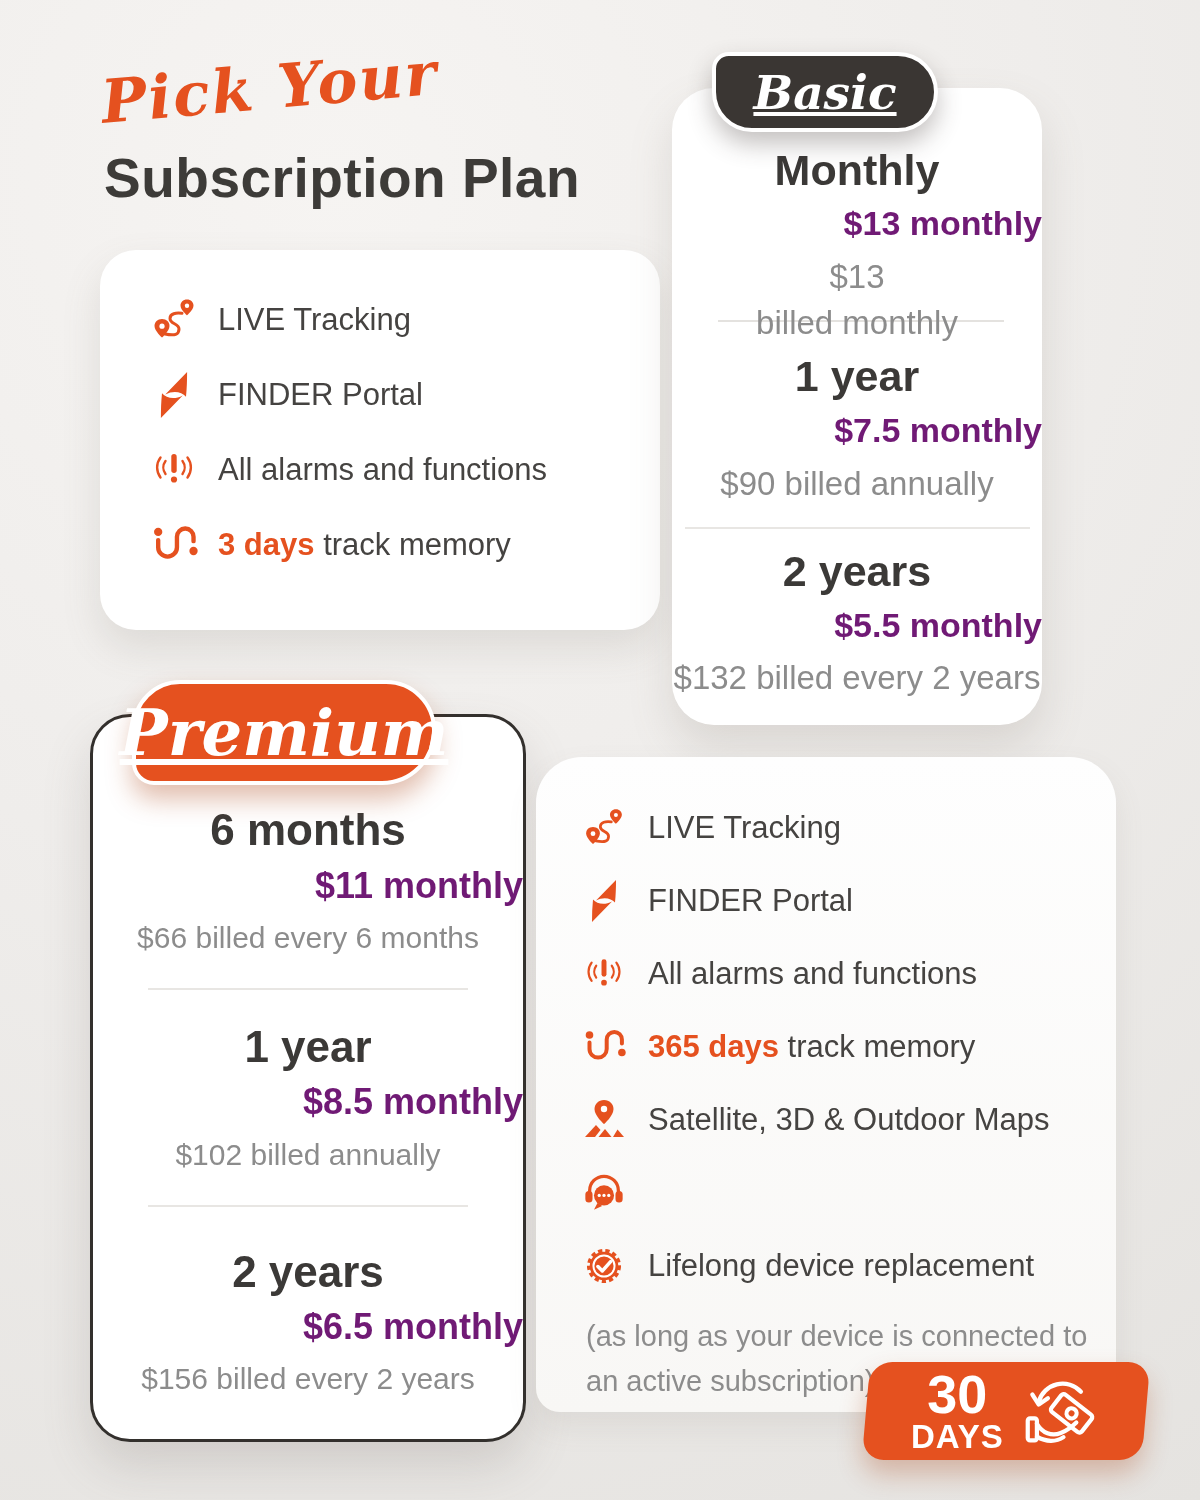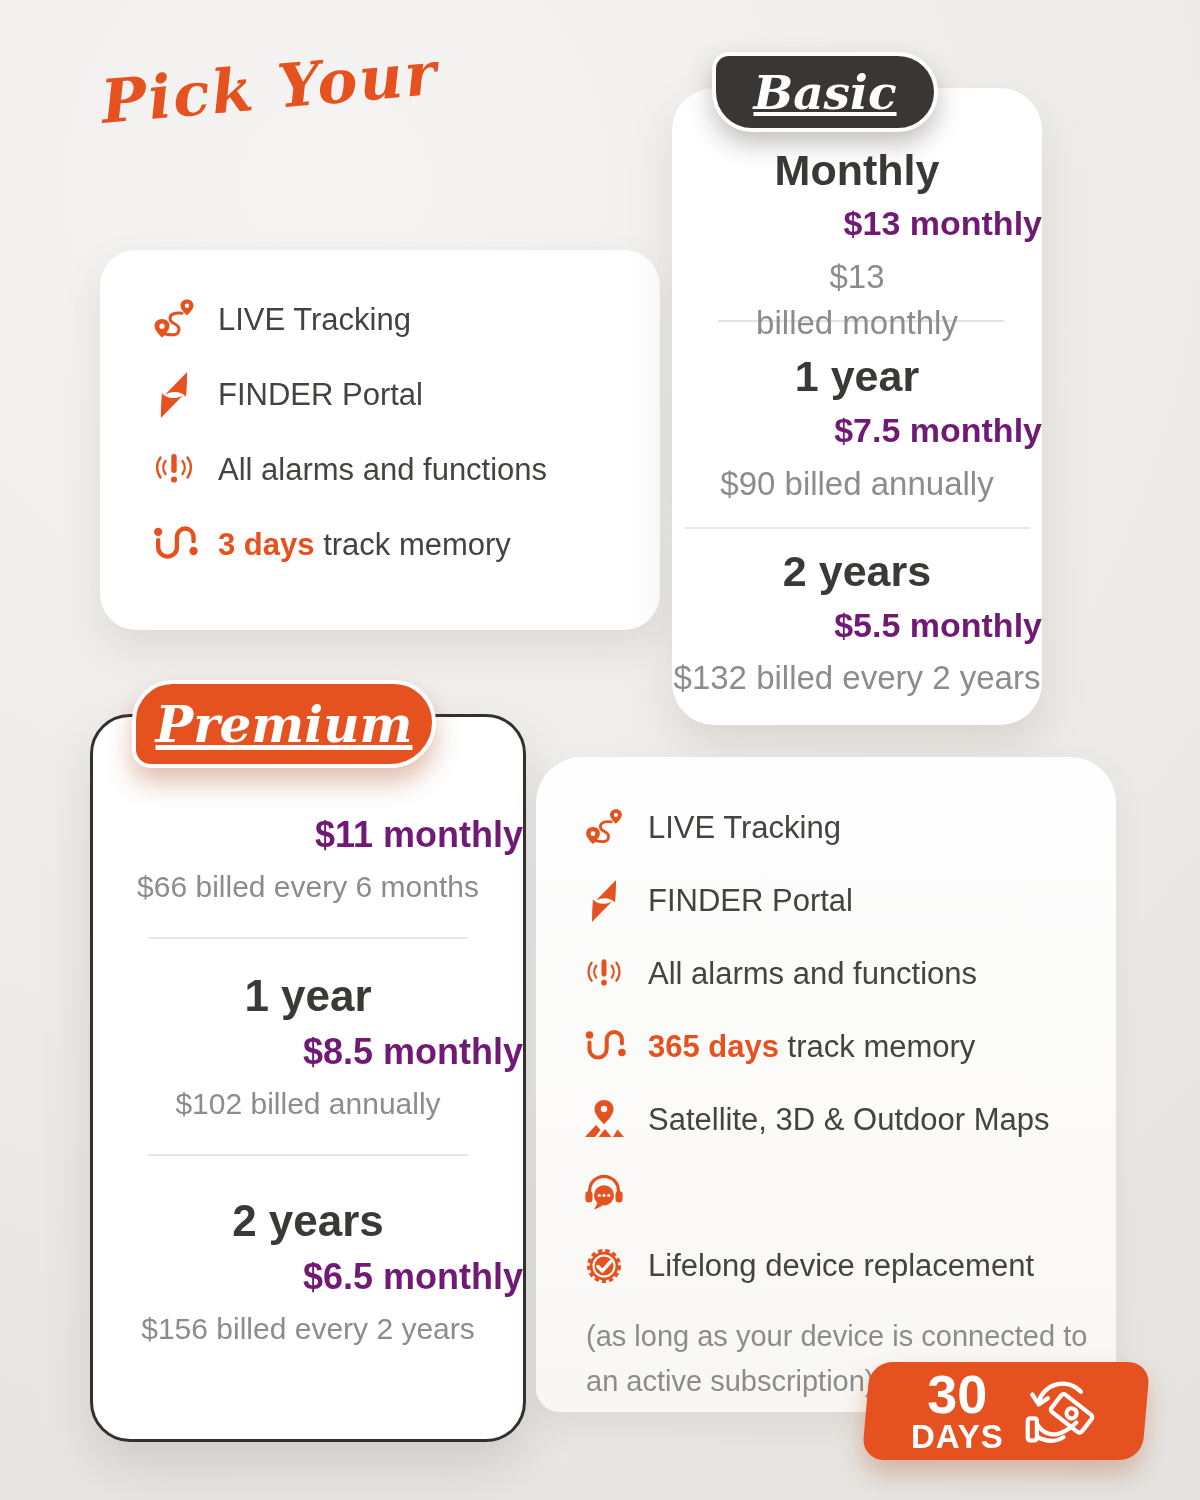--- a/index.html
+++ b/index.html
@@ -38,22 +38,22 @@
     position:absolute;display:flex;align-items:center;justify-content:center;
     font-family:"DejaVu Serif", cursive;font-style:italic;font-weight:bold;color:#fff;
     border:4px solid #fff;box-sizing:border-box;z-index:5;text-decoration:underline;
   }
   .badge-basic{
     left:712px;top:52px;width:226px;height:80px;background:#3A3633;
     border-radius:20px 48px 48px 48px;font-size:47px;
     box-shadow:0 12px 24px rgba(60,50,45,.30);
   }
   .badge-premium{
-    left:132px;top:680px;width:304px;height:88px;background:#E5511F;
-    border-radius:48px 50px 54px 22px;font-size:50px;
+    left:132px;top:680px;width:304px;height:105px;background:#E5511F;
+    border-radius:48px 50px 54px 22px;font-size:64px;
     box-shadow:0 14px 26px rgba(170,65,20,.35);
   }
 
   
   .basic-card{
     left:672px;top:88px;width:370px;height:637px;border-radius:42px;
     box-shadow:0 22px 44px rgba(120,110,100,.18);
     text-align:center;padding-top:58px;box-sizing:border-box;
   }
   .premium-card{
@@ -102,20 +102,21 @@
   .g-icon{width:88px;height:88px;color:#fff;}
   .g-icon svg{width:100%;height:100%;}
 </style>
 </head>
 <body>
 
 <div id="canvas">
 
   <div class="hdr">
     <div class="title-script">Pick Your</div>
+    <div class="title-main">Subscription Plan</div>
   </div>
 
   <section class="card feat-card-left">
     <div class="feat-row">
       <span class="ficon">
         <svg viewBox="0 0 48 44">
             <path d="M15 36 c10 2 14 0.5 14 -5 c0 -6 -9 -4.5 -9 -10.5 c0 -5 6 -6 12 -5.2" fill="none" stroke="currentColor" stroke-width="3" stroke-linecap="round"></path>
             <path d="M12 21 c-4.5 0 -7.5 3 -7.5 7 c0 5 7.5 11.5 7.5 11.5 s7.5 -6.5 7.5 -11.5 c0 -4 -3 -7 -7.5 -7" fill="currentColor"></path>
             <circle cx="12" cy="28.2" r="2.6" fill="#fff"></circle>
             <path d="M37 1.5 c-3.9 0 -6.5 2.7 -6.5 6.1 c0 4.4 6.5 9.8 6.5 9.8 s6.5 -5.4 6.5 -9.8 c0 -3.4 -2.6 -6.1 -6.5 -6.1" fill="currentColor"></path>
@@ -178,20 +179,21 @@
     <div class="opt">
       <div class="term">2 years</div>
       <div class="price">$5.5 monthly</div>
       <div class="billed">$132 billed every 2 years</div>
     </div>
   </section>
 
   <div class="plan-badge badge-premium">Premium</div>
   <section class="card premium-card">
     <div class="opt">
+      <div class="term">6 months</div>
       <div class="price">$11 monthly</div>
       <div class="billed">$66 billed every 6 months</div>
     </div>
     <hr class="divider">
     <div class="opt">
       <div class="term">1 year</div>
       <div class="price">$8.5 monthly</div>
       <div class="billed">$102 billed annually</div>
     </div>
     <hr class="divider last">

